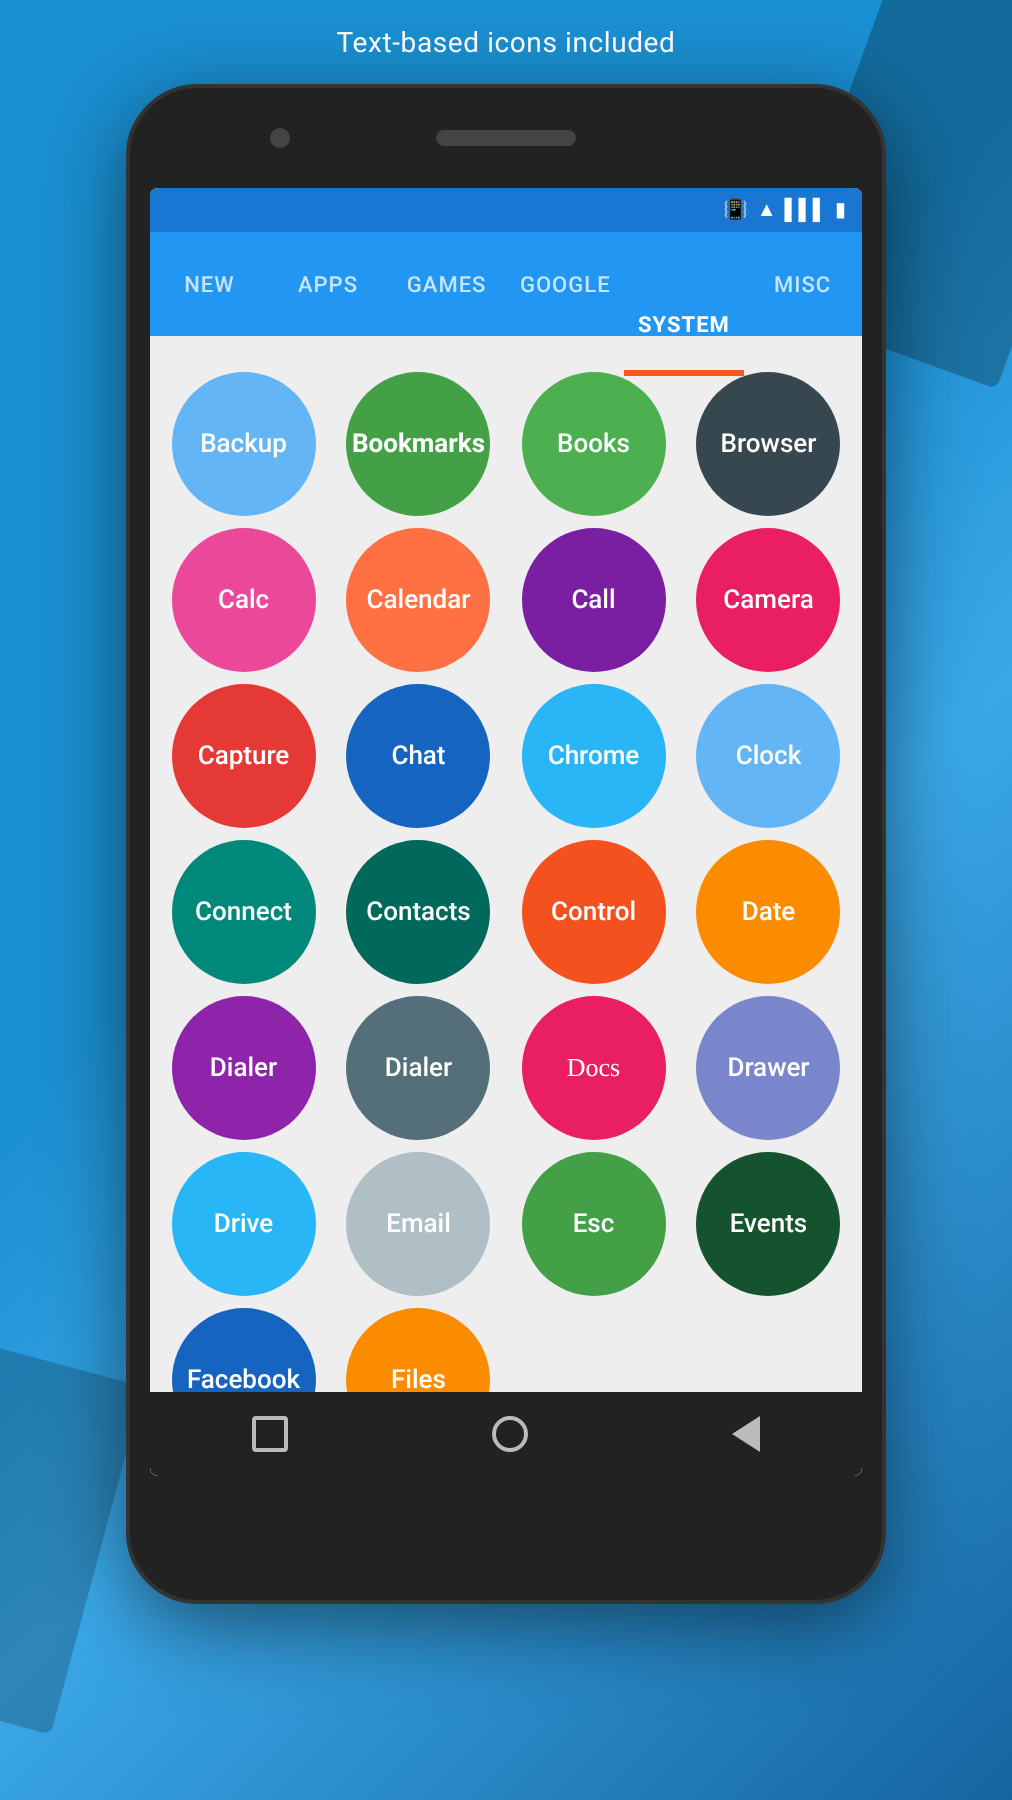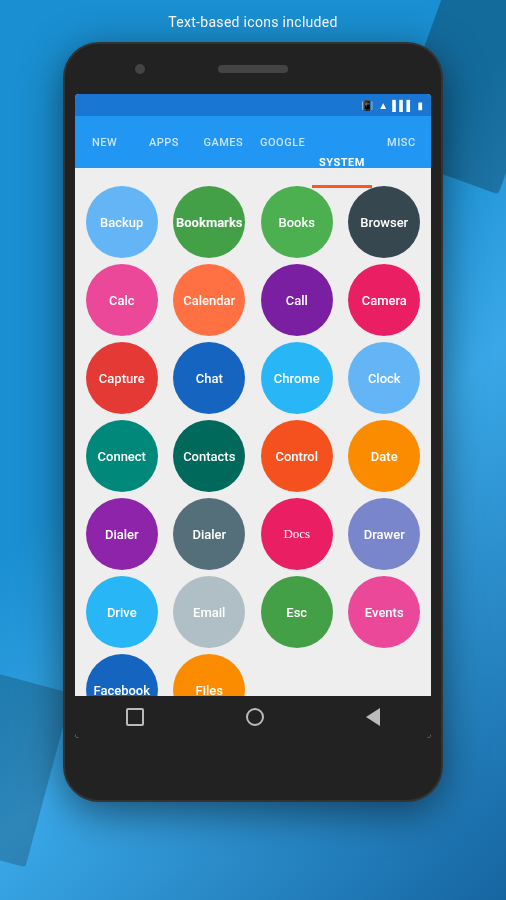--- a/index.html
+++ b/index.html
@@ -299,21 +299,21 @@
         <div class="icon-item">
           <div class="icon-circle" style="background: rgb(41, 182, 246);">Drive</div>
         </div>
         <div class="icon-item">
           <div class="icon-circle" style="background: rgb(176, 190, 197);">Email</div>
         </div>
         <div class="icon-item">
           <div class="icon-circle" style="background: rgb(67, 160, 71);">Esc</div>
         </div>
         <div class="icon-item">
-          <div class="icon-circle" style="background: #ec4899;">Events</div>
+          <div class="icon-circle" style="background: #14532d;">Events</div>
         </div>
         <div class="icon-item">
           <div class="icon-circle" style="background: rgb(21, 101, 192);">Facebook</div>
         </div>
         <div class="icon-item">
           <div class="icon-circle" style="background: rgb(251, 140, 0);">Files</div>
         </div>
       </div>
 
     <div class="bottom-nav">

